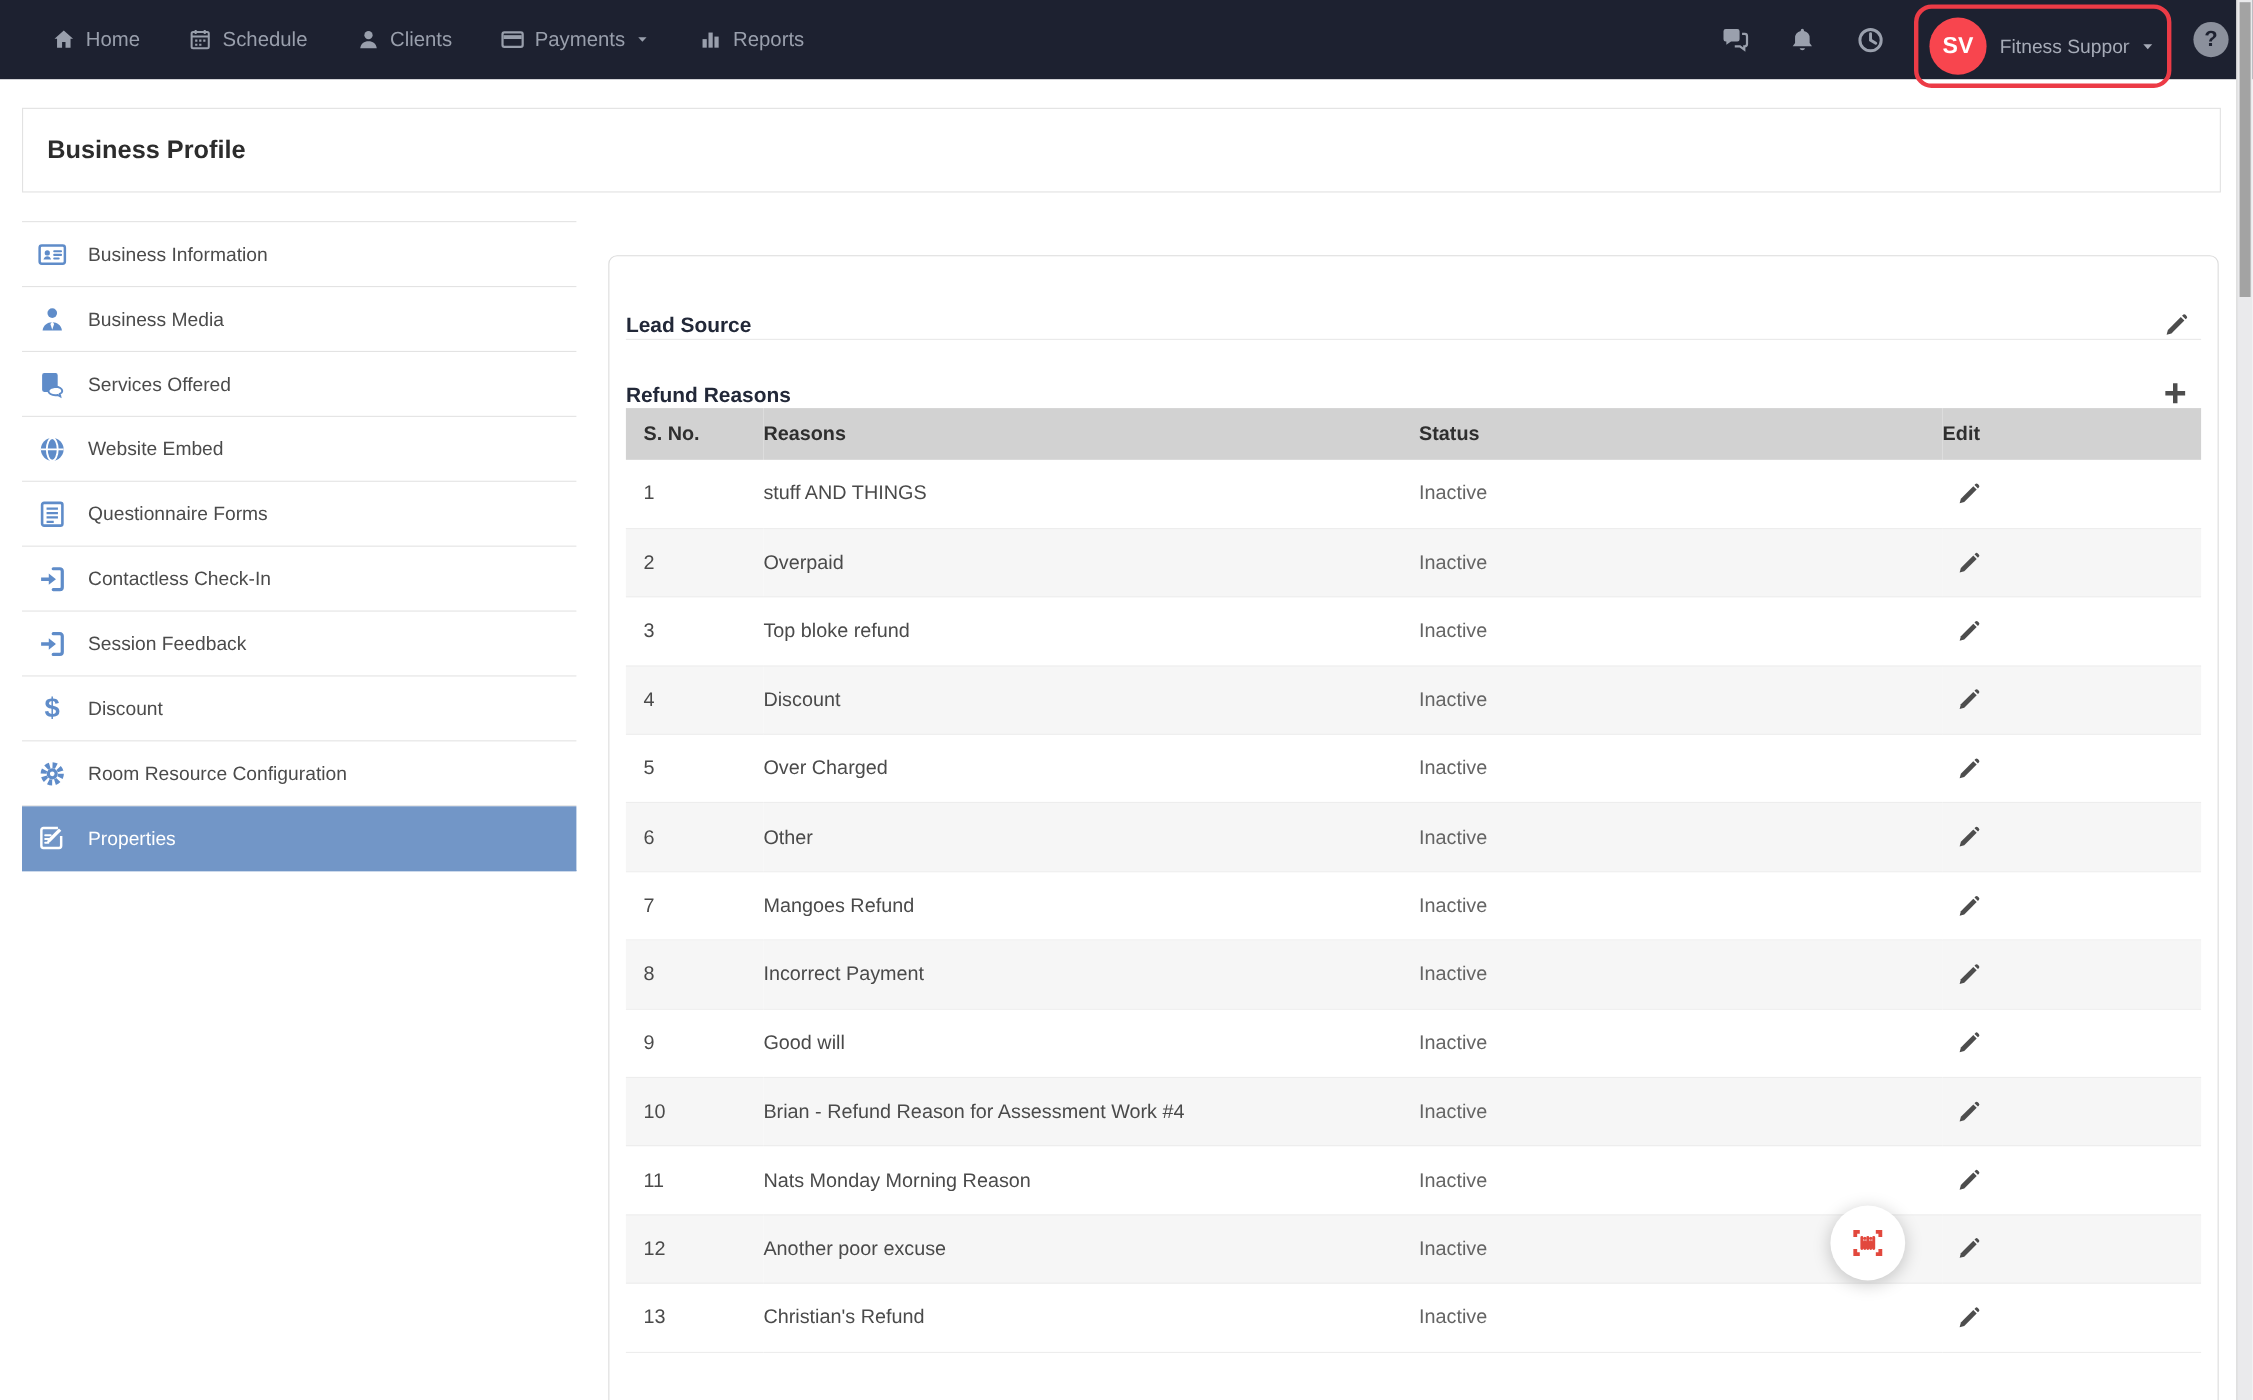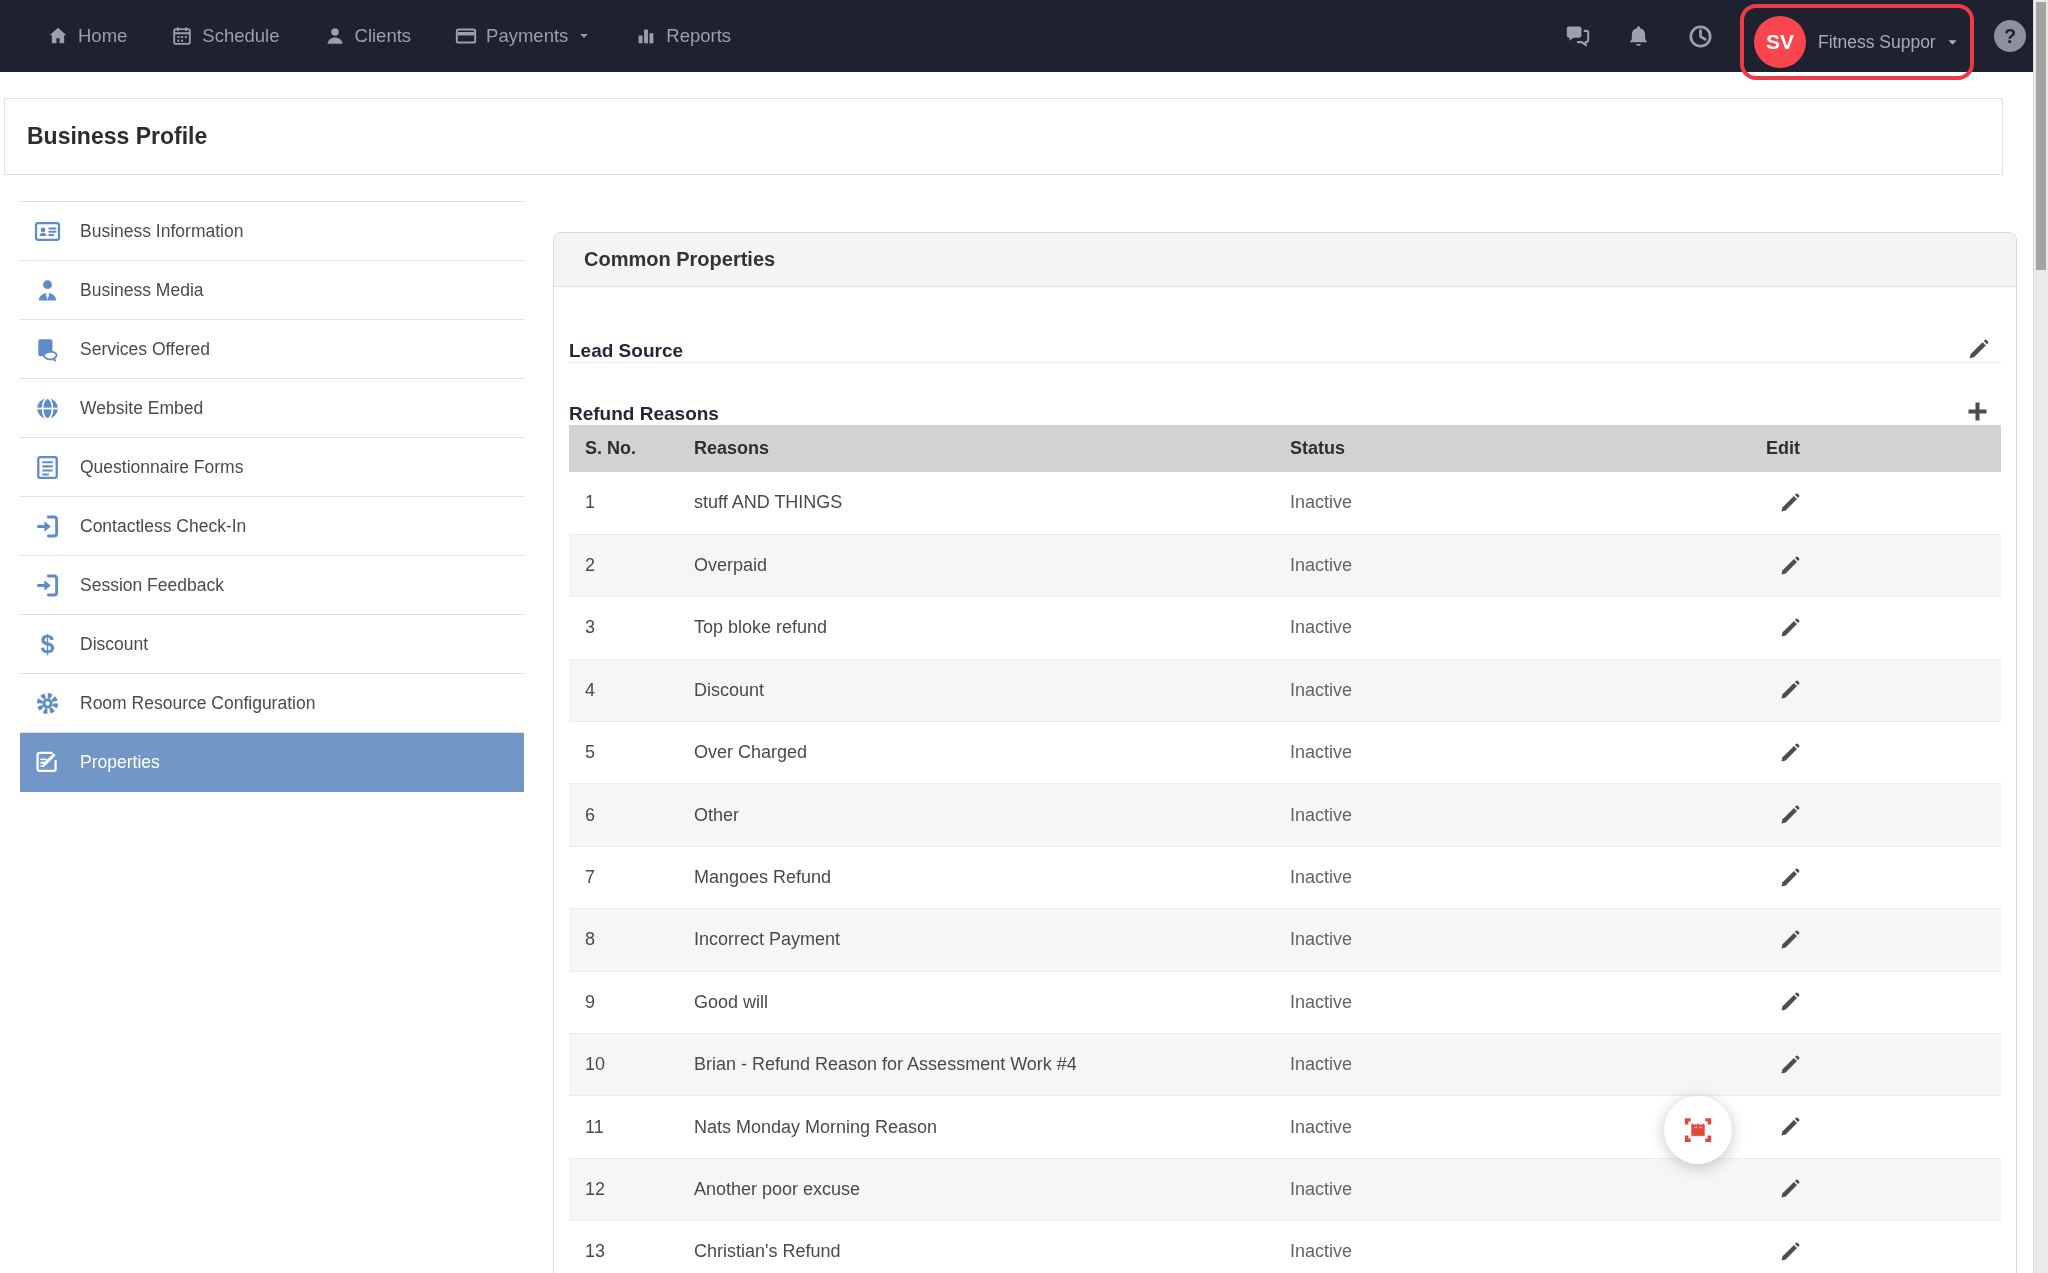--- a/index.html
+++ b/index.html
@@ -29,21 +29,21 @@
     display:flex; align-items:center; justify-content:center; font-size:21px; font-weight:700; margin-left:10px; flex:none; }
   .user-name { color:#a6abb7; font-size:17.5px; margin-left:12px; white-space:nowrap; overflow:hidden; max-width:118px; }
   .user-caret { margin-left:auto; margin-right:10px; color:#a6abb7; }
   .user-caret svg { width:15px; height:15px; }
 
   .help-badge { position:absolute; left:1994px; top:20px; width:32px; height:32px; border-radius:50%;
     background:#8b909c; color:#1d2130; font-weight:800; font-size:20px;
     display:flex; align-items:center; justify-content:center; cursor:pointer; }
 
   
-  .title-card { position:absolute; left:4px; top:98px; width:1999px; height:77px;
+  .title-card { position:absolute; left:20px; top:98px; width:1999px; height:77px;
     background:#fff; border:1px solid #e2e2e2; display:flex; align-items:center; }
   .title-card h1 { margin-left:22px; font-size:23px; font-weight:700; color:#2c2c2c; }
 
   
   .sidebar { position:absolute; left:20px; top:201px; width:504px; background:#fff; border-top:1px solid #e3e3e3; }
   .side-item { height:59px; display:flex; align-items:center; border-bottom:1px solid #e3e3e3;
     color:#4b4b4b; font-size:17.5px; cursor:pointer; }
   .side-item .ic { width:27px; height:27px; margin-left:14px; color:#5f8cc9; flex:none;
     display:flex; align-items:center; justify-content:center; }
   .side-item .ic svg { width:27px; height:27px; }
@@ -363,23 +363,20 @@
     <span class="ic">
         <svg>
           <use href="#i-edit-note"></use>
         </svg>
       </span>
     <span class="lbl">Properties</span>
   </div>
   </aside>
 
 <section class="panel">
-  <div class="panel-header">
-    <span class="ph-title">Common Properties</span>
-  </div>
 
   <div class="prop-row lead-row">
     <span class="prop-label">Lead Source</span>
     <span class="row-action">
       <span>
           <svg>
             <use href="#i-pencil"></use>
           </svg>
         </span>
     </span>

